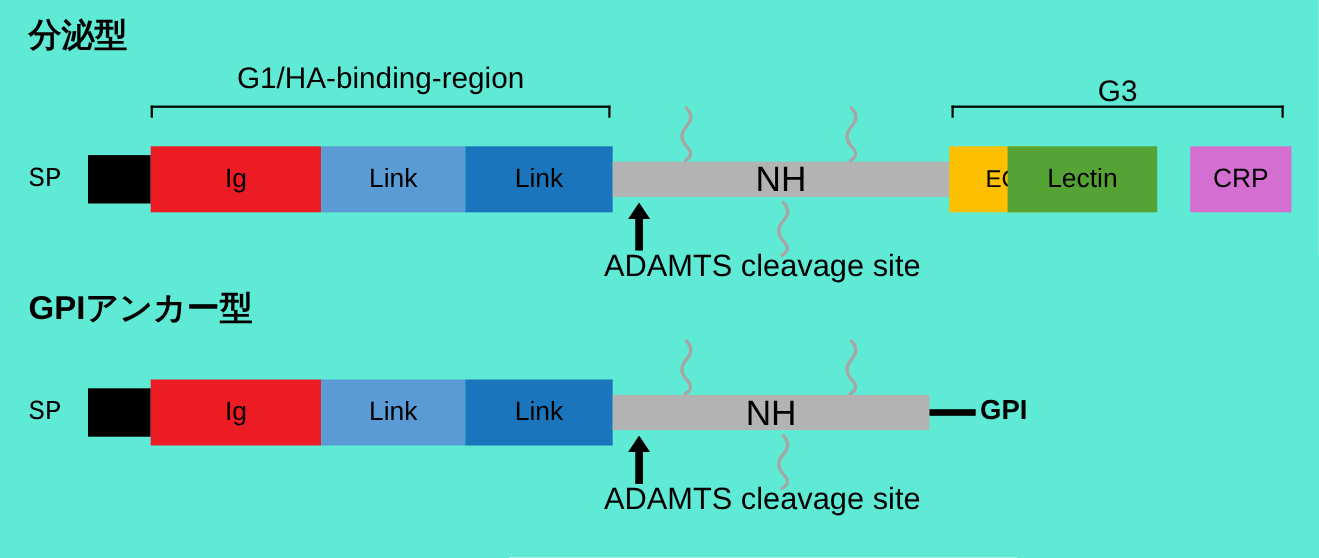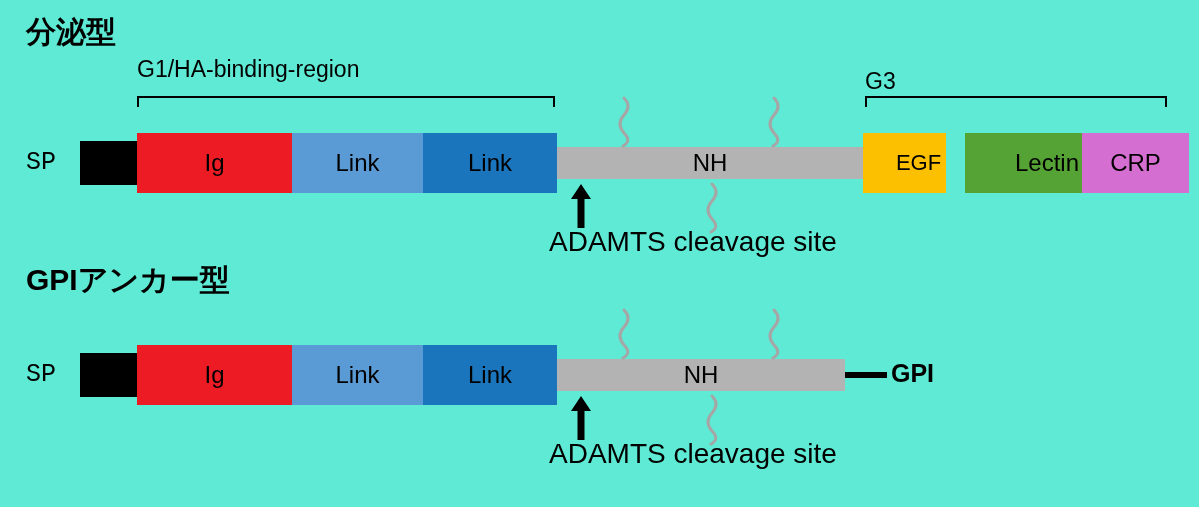--- a/index.html
+++ b/index.html
@@ -17,21 +17,22 @@
     overflow: hidden;
   }
   .title {
     position: absolute;
     font-size: 30px;
     font-weight: 600;
     white-space: nowrap;
   }
   .bracket-label {
     position: absolute;
-    font-size: 23px;
+    font-size: 27px;
+    text-align: center;
     white-space: nowrap;
   }
   .bracket {
     position: absolute;
     height: 11px;
     border-top: 2.5px solid #000;
     border-left: 2.5px solid #000;
     border-right: 2.5px solid #000;
     box-sizing: border-box;
   }
@@ -49,21 +50,21 @@
     justify-content: center;
     font-size: 24px;
     line-height: 1;
   }
   .bar {
     position: absolute;
     height: 32px;
     display: flex;
     align-items: center;
     justify-content: center;
-    font-size: 24px;
+    font-size: 32px;
     line-height: 1;
   }
   .small-text { font-size: 22px; }
   .cleavage-label {
     position: absolute;
     font-size: 28px;
     white-space: nowrap;
   }
   .gpi-label {
     position: absolute;
@@ -107,22 +108,22 @@
   <div class="side-label" style="left:26px; top:148px;">SP</div>
   <div class="box c-sp" style="left:80px; top:141px; width:57px; height:44px;"></div>
 
   <div class="box c-ig" style="left:137px; top:133px; width:155px;">Ig</div>
   <div class="box c-link-light" style="left:292px; top:133px; width:131px;">Link</div>
   <div class="box c-link-dark" style="left:423px; top:133px; width:134px;">Link</div>
 
   <div class="bar c-nh" style="left:557px; top:147px; width:306px;">NH</div>
 
   <div class="box c-egf small-text" style="left:863px; top:133px; width:55px;">EGF</div>
-  <div class="box c-lectin" style="left:965px; top:133px; width:164px;">Lectin</div>
-  <div class="box c-crp" style="left:1082px; top:133px; width:107px;">CRP</div>
+  <div class="box c-lectin" style="left:916px; top:133px; width:136px;">Lectin</div>
+  <div class="box c-crp" style="left:1082px; top:133px; width:92px;">CRP</div>
 
   <svg class="squiggle" style="left:612px; top:96px;" width="24" height="52" viewBox="0 0 24 52">
     <path d="M12 2 Q20 10 12 19 Q4 28 12 37 Q20 45 11 50"></path>
   </svg>
   <svg class="squiggle" style="left:762px; top:96px;" width="24" height="52" viewBox="0 0 24 52">
     <path d="M12 2 Q20 10 12 19 Q4 28 12 37 Q20 45 11 50"></path>
   </svg>
   <svg class="squiggle" style="left:700px; top:182px;" width="24" height="52" viewBox="0 0 24 52">
     <path d="M12 2 Q20 10 12 19 Q4 28 12 37 Q20 45 11 50"></path>
   </svg>

